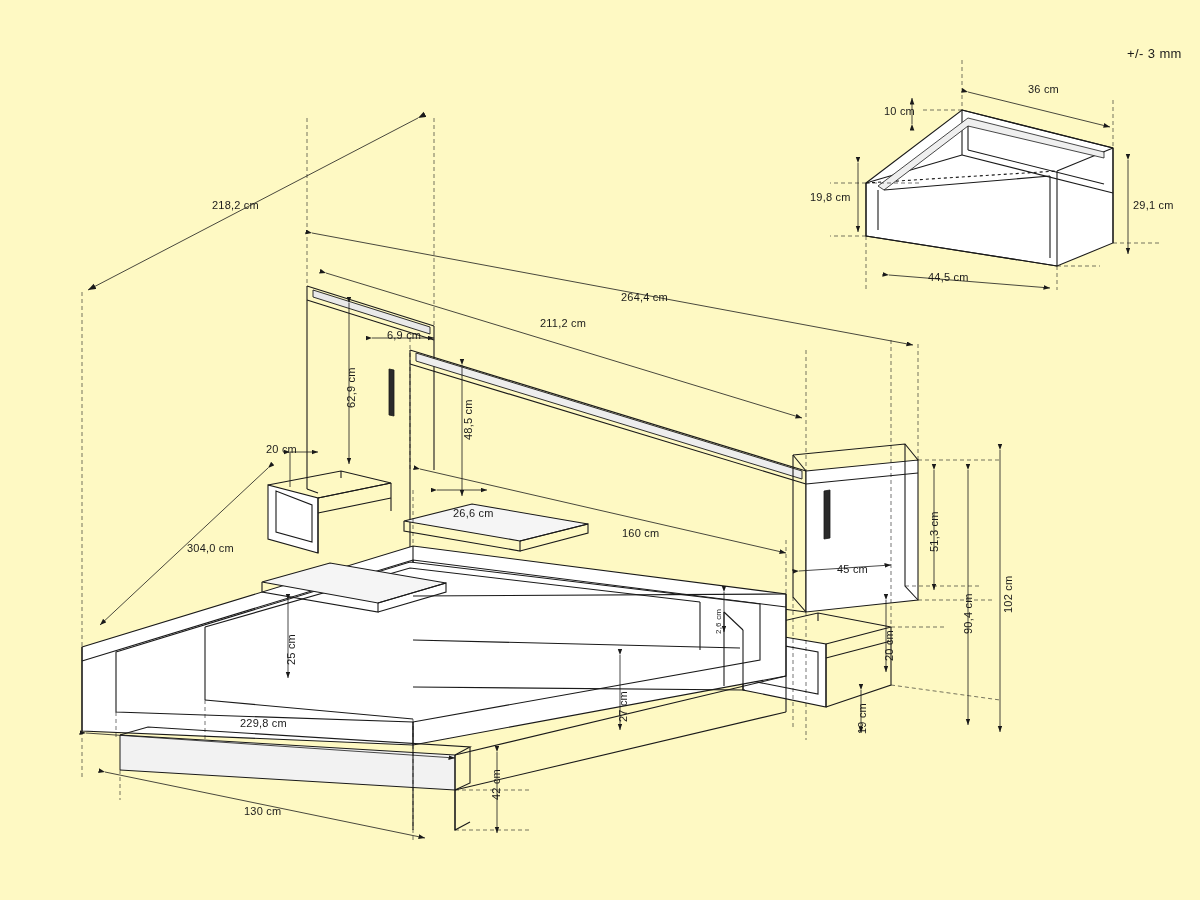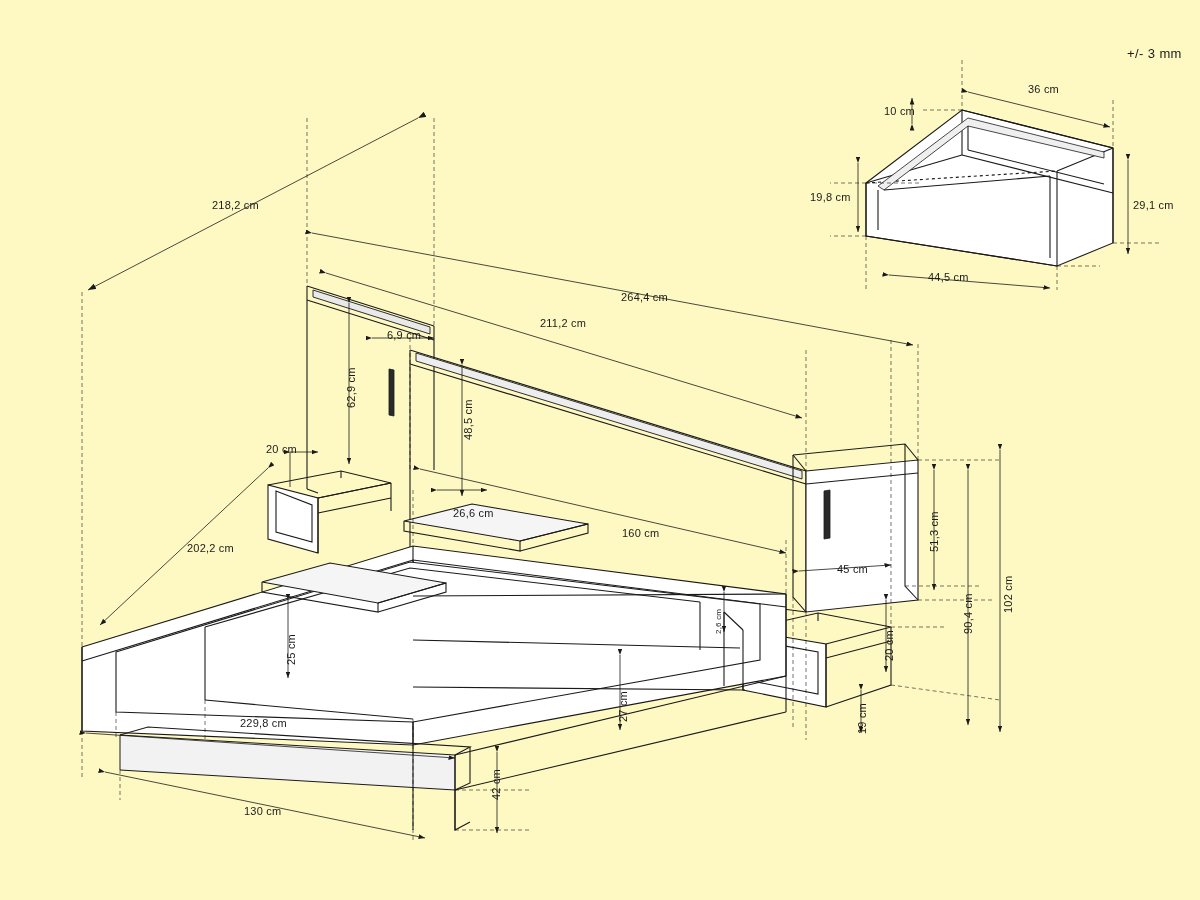--- a/index.html
+++ b/index.html
@@ -262,21 +262,21 @@
 
   <div class="dim-label" style="left:212px; top:200px;">218,2 cm</div>
   <div class="dim-label" style="left:613px; top:292px;margin-left:8px;">264,4 cm</div>
   <div class="dim-label" style="left:540px; top:318px;">211,2 cm</div>
   <div class="dim-label" style="left:387px; top:330px;">6,9 cm</div>
   <div class="dim-label rot" style="left:346px; top:408px;">62,9 cm</div>
   <div class="dim-label rot" style="left:463px; top:440px;">48,5 cm</div>
   <div class="dim-label" style="left:266px; top:444px;">20 cm</div>
   <div class="dim-label" style="left:622px; top:496px;margin-top:32px;">160 cm</div>
   <div class="dim-label" style="left:453px; top:508px;">26,6 cm</div>
-  <div class="dim-label" style="left:187px; top:543px;">202,2 cm</div>
+  <div class="dim-label" style="left:187px; top:543px;">304,0 cm</div>
   <div class="dim-label" style="left:837px; top:564px;">45 cm</div>
   <div class="dim-label rot" style="left:929px; top:552px;">51,3 cm</div>
   <div class="dim-label rot" style="left:963px; top:634px;">90,4 cm</div>
   <div class="dim-label rot" style="left:1003px; top:613px;">102 cm</div>
   <div class="dim-label rot" style="left:715px; top:634px; font-size:8px;">2,6 cm</div>
   <div class="dim-label rot" style="left:286px; top:665px;">25 cm</div>
   <div class="dim-label rot" style="left:618px; top:722px;">27 cm</div>
   <div class="dim-label rot" style="left:884px; top:661px;">20 cm</div>
   <div class="dim-label rot" style="left:857px; top:734px;">19 cm</div>
   <div class="dim-label" style="left:240px; top:718px;">229,8 cm</div>

